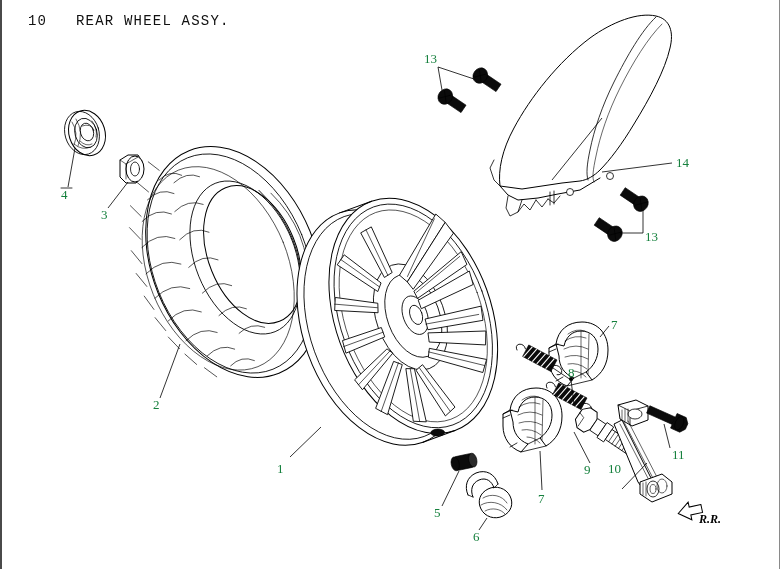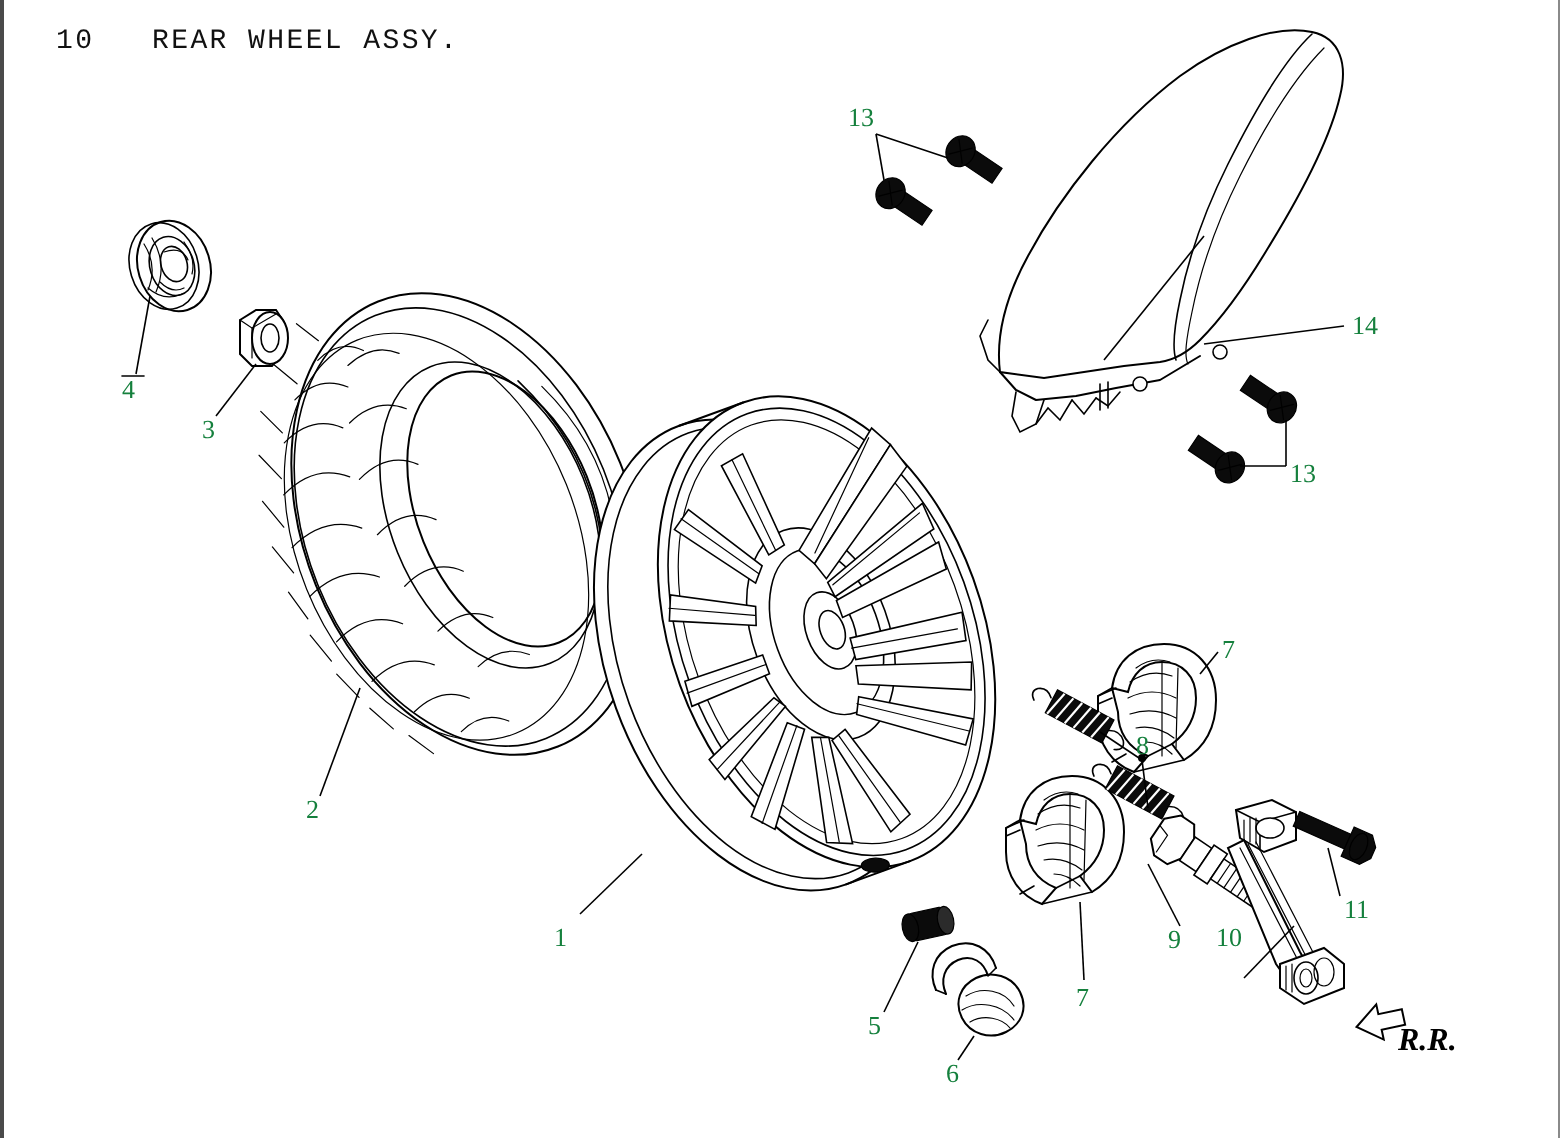--- a/index.html
+++ b/index.html
@@ -41,21 +41,21 @@
     font-size: 13px;
     color: #15803d;
     line-height: 1;
     user-select: none;
   }
   .rr-text {
     position: absolute;
     font-family: "Liberation Serif", serif;
     font-style: italic;
     font-weight: bold;
-    font-size: 16px;
+    font-size: 12px;
     color: #000;
   }
 </style>
 </head>
 <body>
 
 <div id="page">
 
   <div id="title">10   REAR WHEEL ASSY.</div>
 

